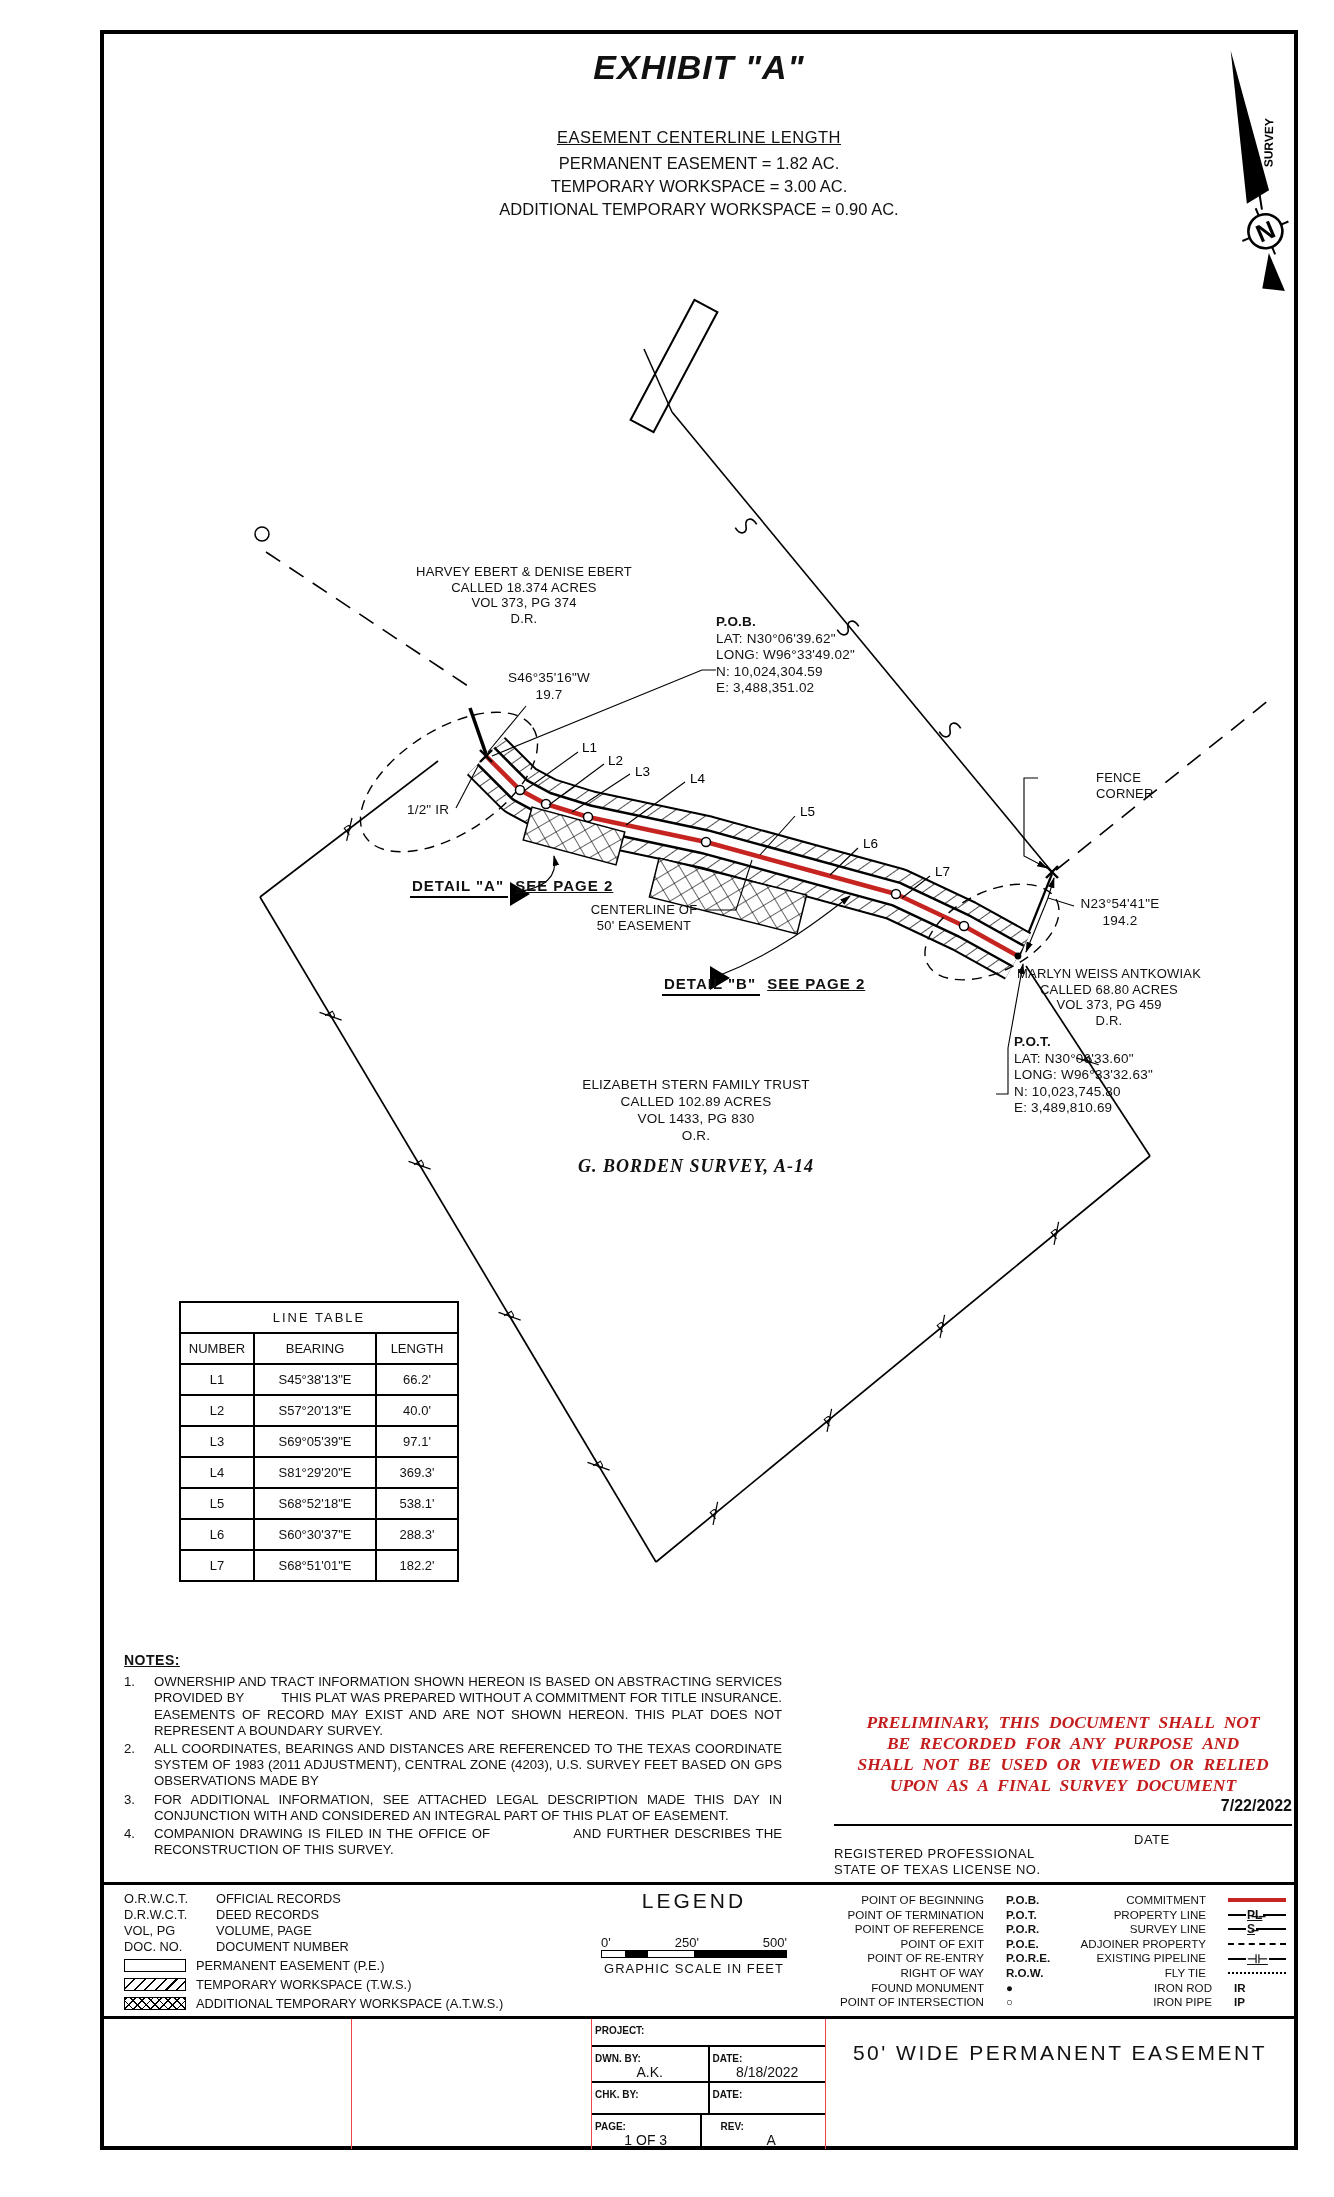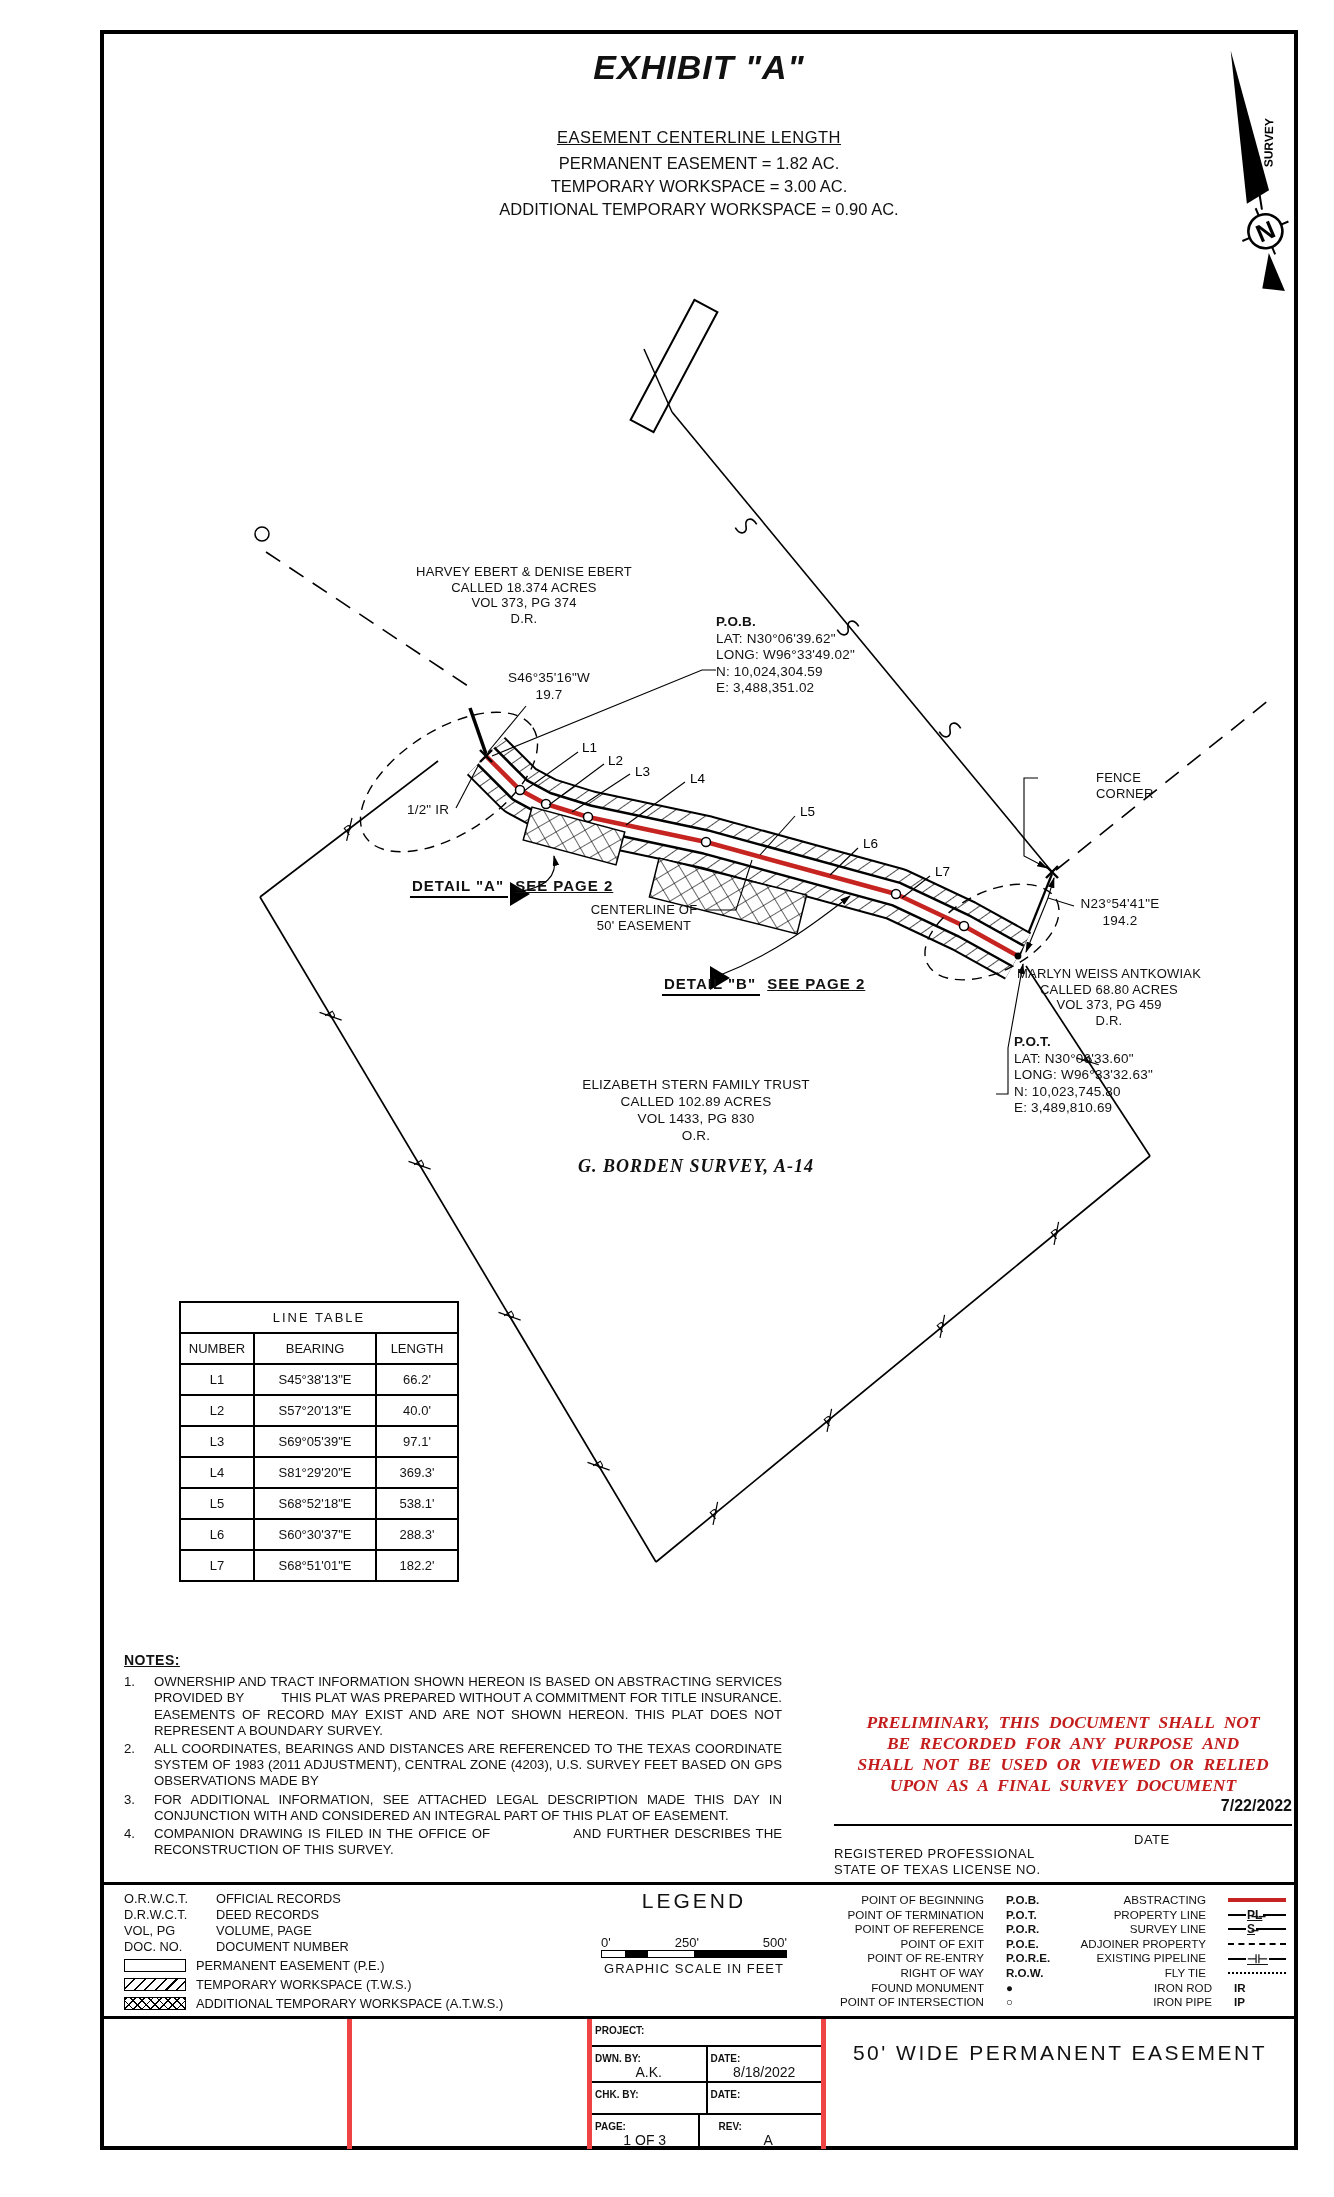--- a/index.html
+++ b/index.html
@@ -50,21 +50,21 @@
   .leg-row .ll{flex:1;text-align:right;padding-right:22px;white-space:nowrap;}
   .leg-row .lv{width:52px;flex:0 0 52px;text-align:left;font-weight:bold;}
   .leg-row .sym{width:58px;flex:0 0 58px;position:relative;height:14px;}
   .sym .line{position:absolute;left:0;right:0;top:6px;border-top:2px solid #000;}
   .sym .line.red{border-top:4px solid #c62420;top:5px;}
   .sym .line.dash{border-top:2px dashed #000;}
   .sym .line.dot{border-top:2.5px dotted #000;}
   .sym .mono{position:absolute;left:18px;top:0;font-size:12px;background:#fff;padding:0 1px;font-weight:bold;text-decoration:underline;}
   
   .tblock{left:0;top:1982px;width:1190px;height:130px;border-top:3px solid #000;display:flex;}
-  .tb-cell{border-right:5px solid #ef4444;box-sizing:border-box;height:100%;}
+  .tb-cell{border-right:1px solid #ef4444;box-sizing:border-box;height:100%;}
   .tb-grid{display:flex;flex-direction:column;}
   .tb-row{display:flex;border-bottom:2px solid #000;flex:1;}
   .tb-row:last-child{border-bottom:none;gap:16px;}
   .tb-sub{flex:1;border-right:2px solid #000;position:relative;padding:1px 3px;box-sizing:border-box;}
   .tb-sub:last-child{border-right:none;}
   .tb-lab{font-size:10px;font-weight:bold;}
   .tb-val{font-size:14px;text-align:center;margin-top:-2px;}
   .tb-title{flex:1;display:flex;align-items:flex-start;justify-content:center;padding-top:22px;font-size:21px;letter-spacing:2.5px;}
   svg text{font-family:"Liberation Sans",sans-serif;}
 </style>
@@ -458,21 +458,21 @@
           <span class="lv">●</span>
         </div>
       <div class="leg-row">
           <span class="ll">POINT  OF  INTERSECTION</span>
           <span class="lv">○</span>
         </div>
     </div>
 
     <div class="abs leg-col" style="left:956px;top:8px;width:226px;">
       <div class="leg-row">
-          <span class="ll">ABSTRACTING</span>
+          <span class="ll">COMMITMENT</span>
           <span class="sym">
             <span class="line red"></span>
           </span>
         </div>
       <div class="leg-row">
           <span class="ll">PROPERTY  LINE</span>
           <span class="sym">
             <span class="line"></span>
             <span class="mono">P̶L̶</span>
           </span>

